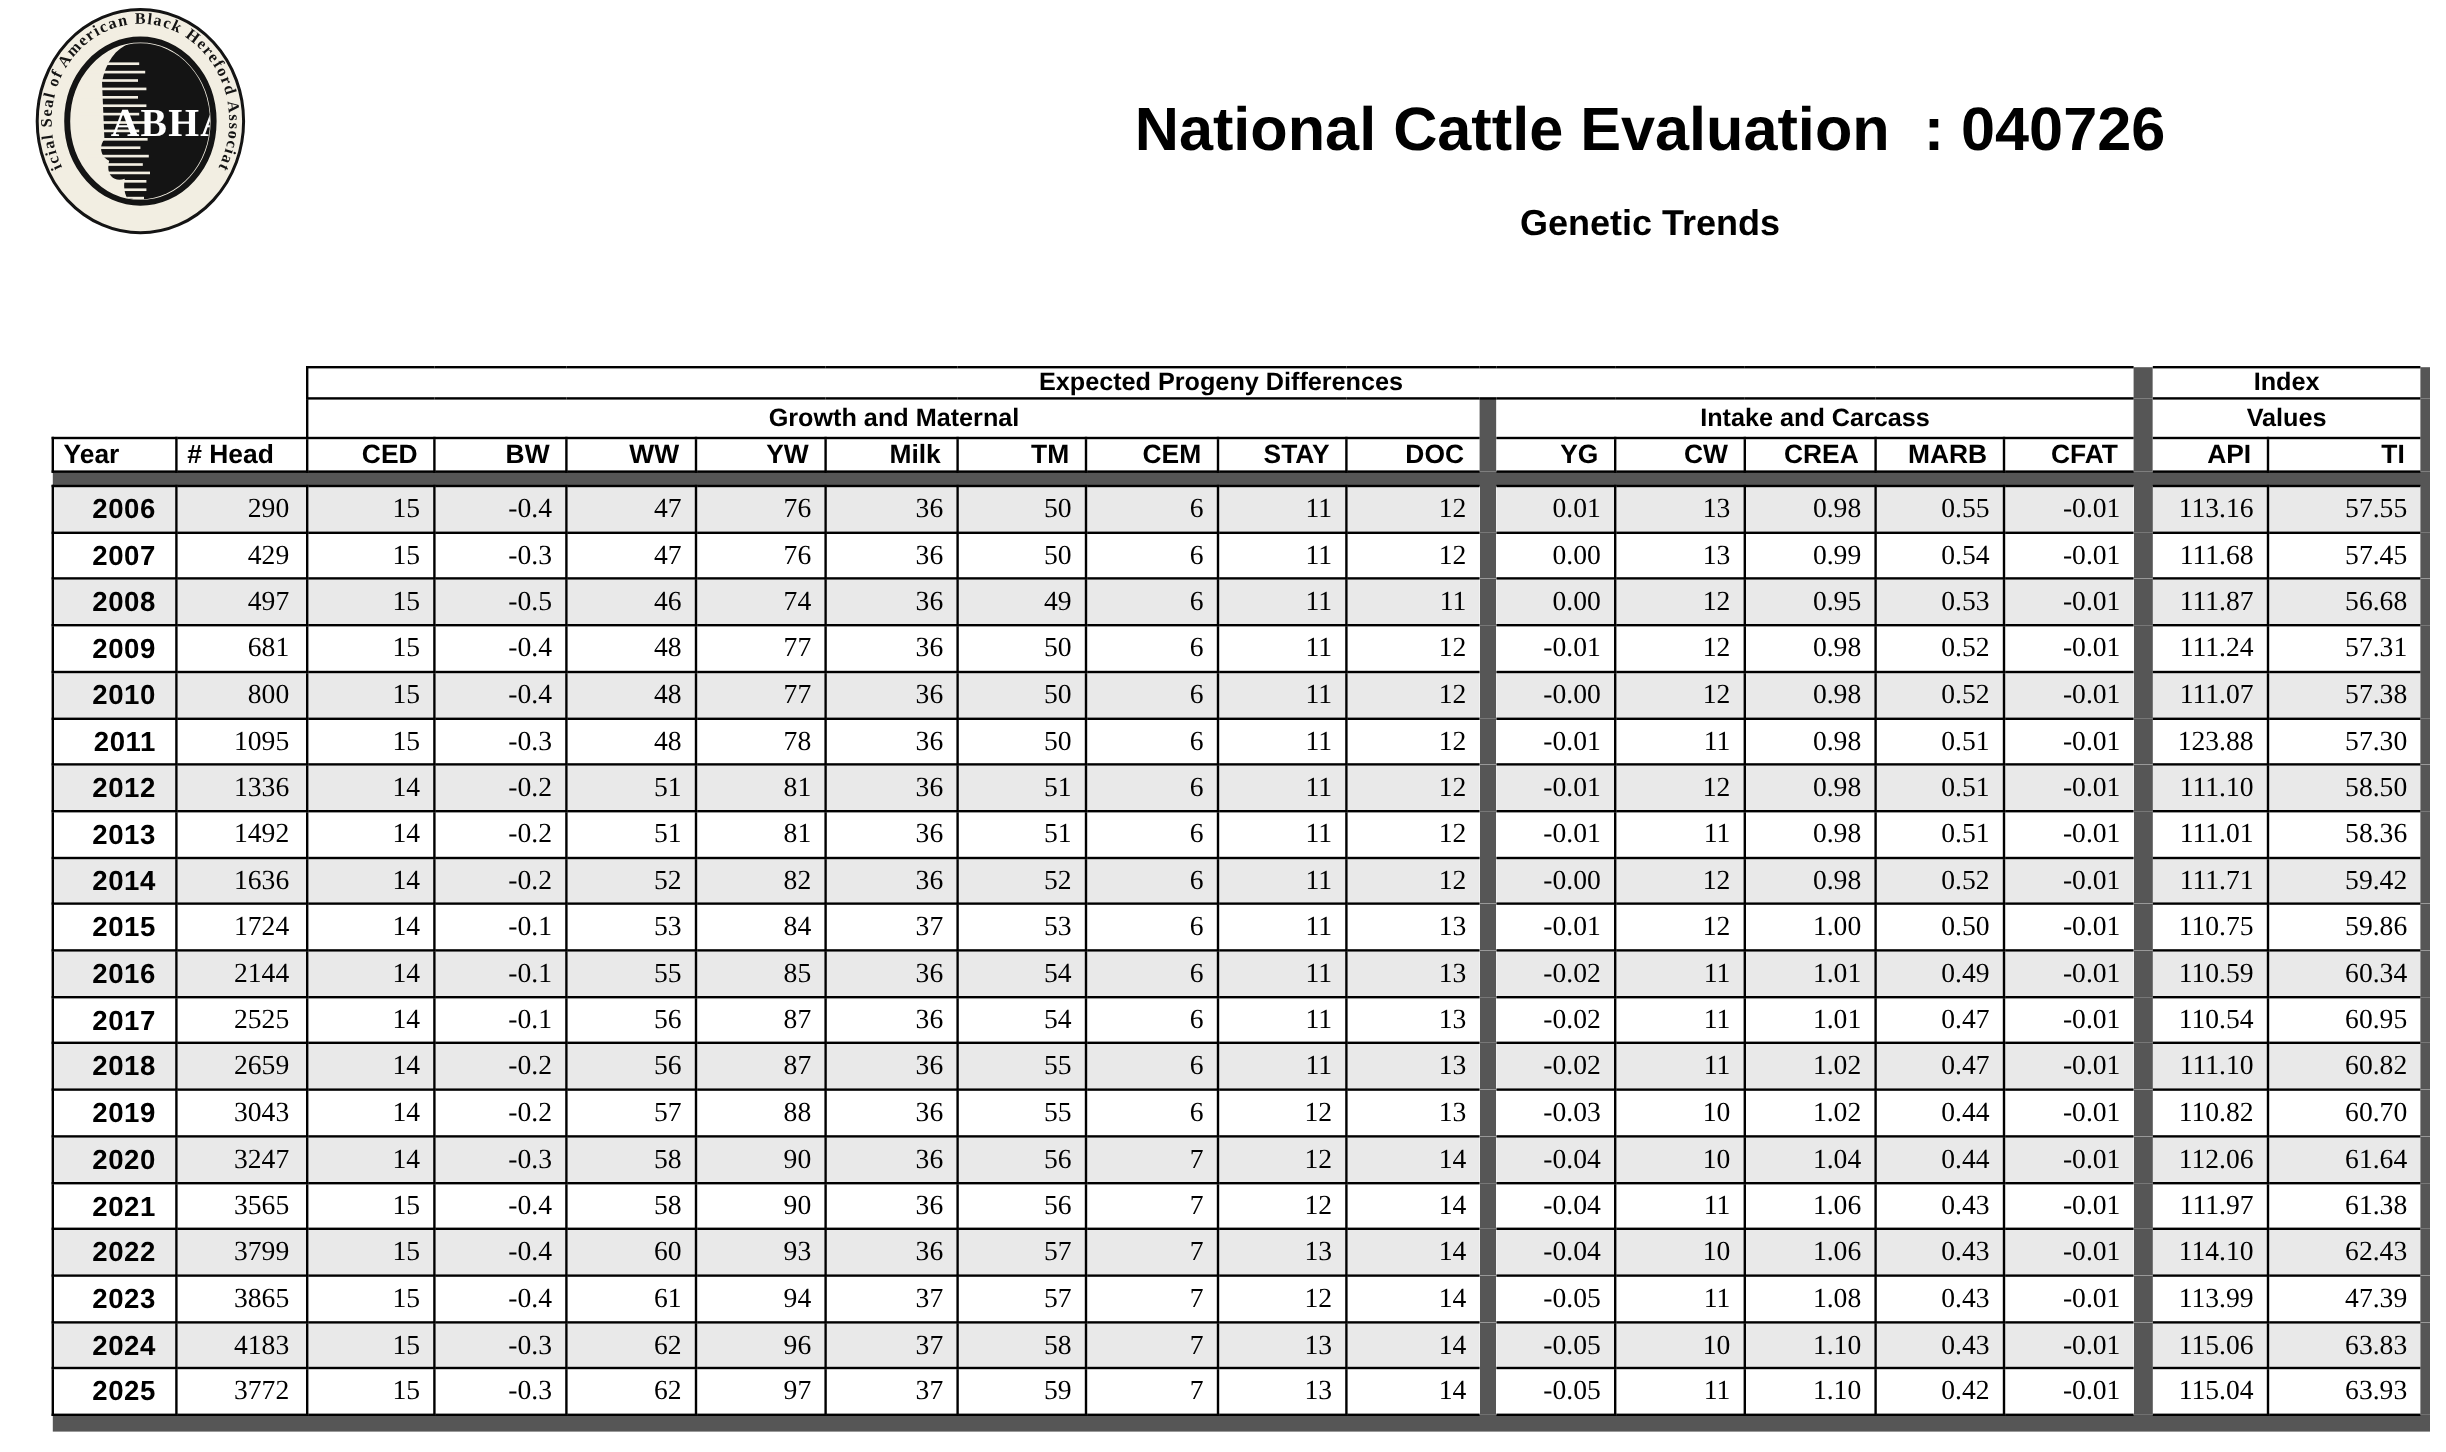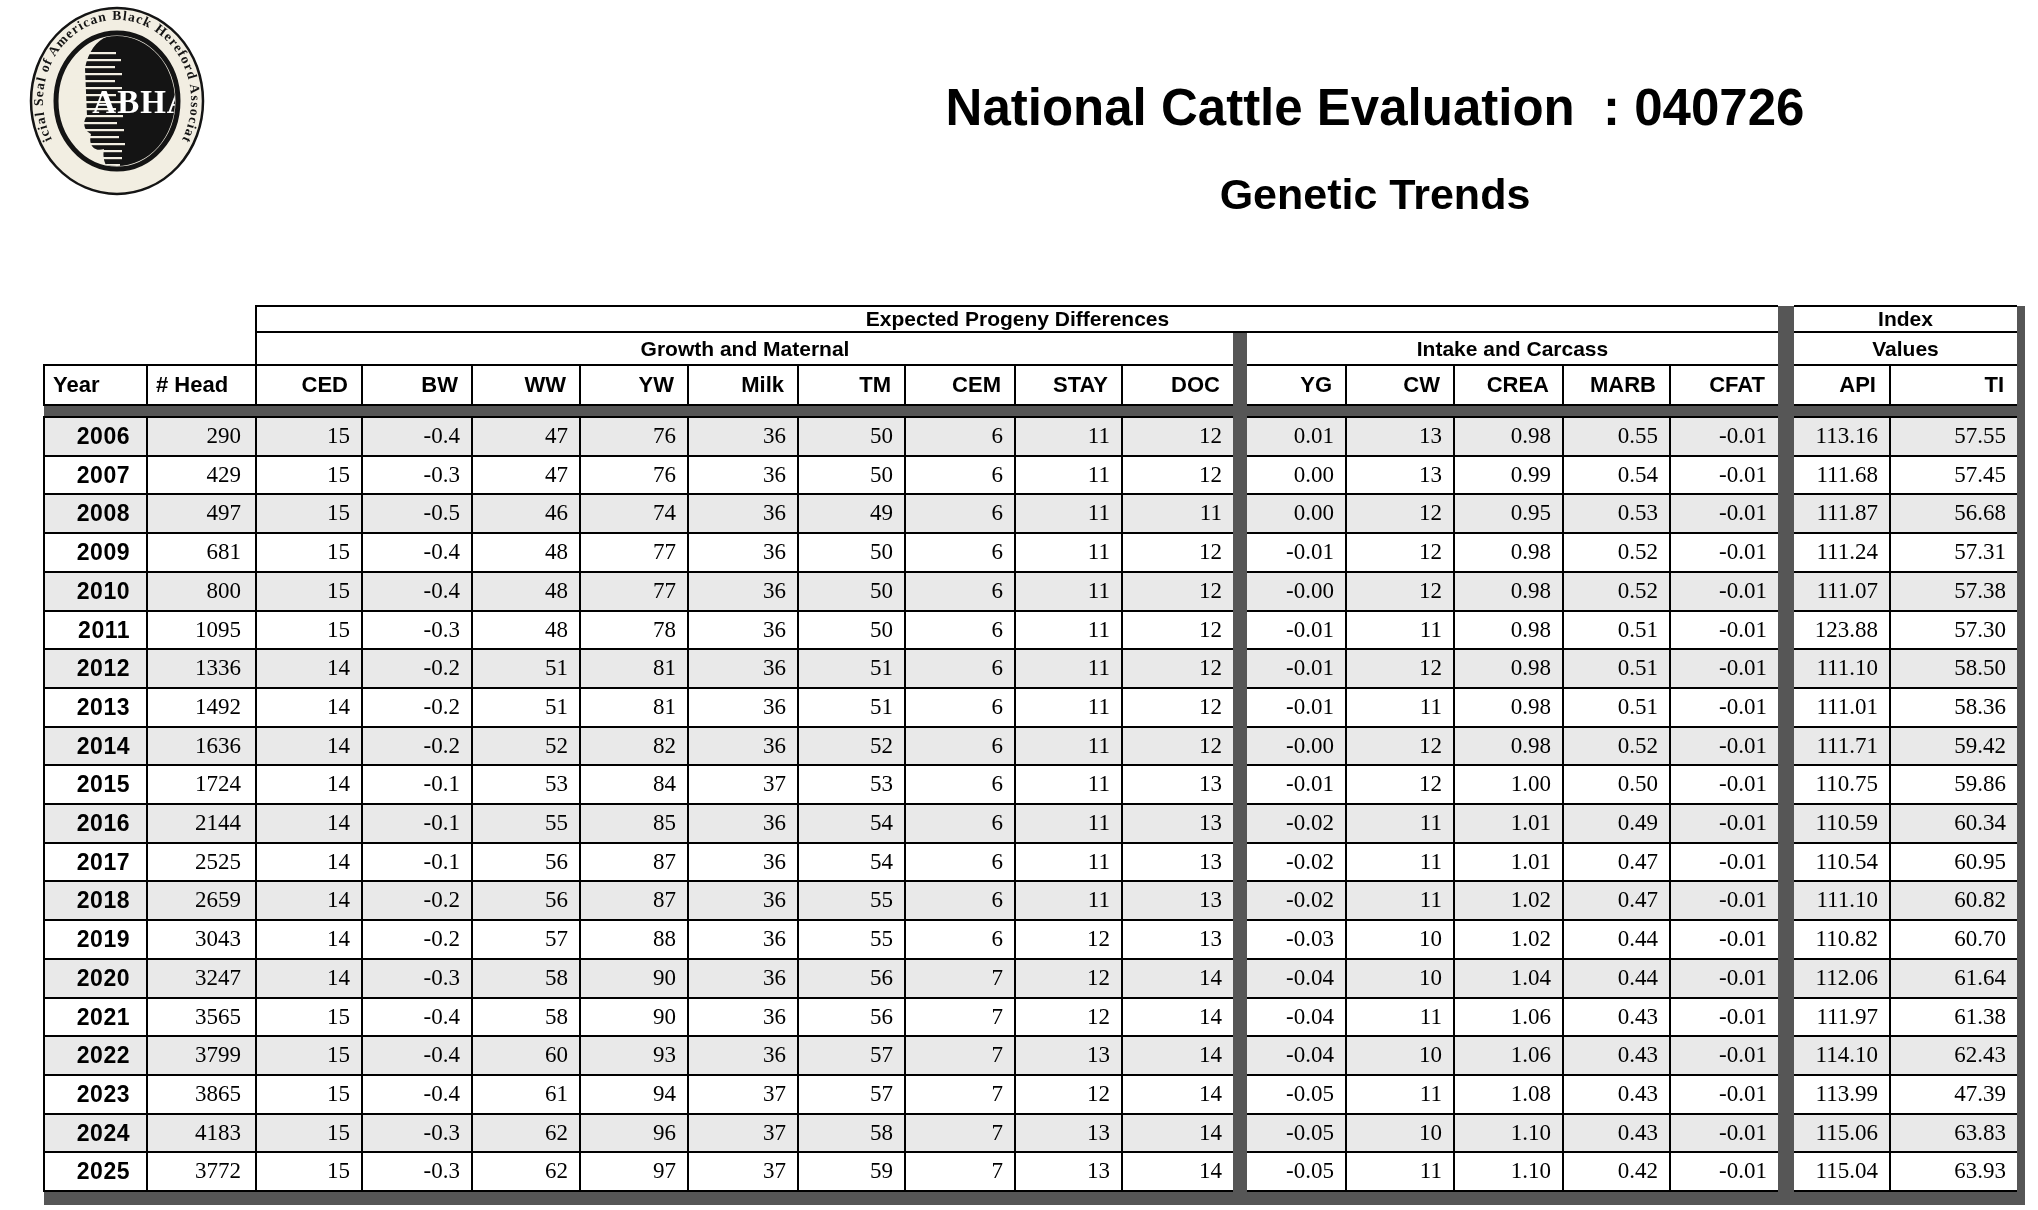--- a/index.html
+++ b/index.html
@@ -7,32 +7,32 @@
   body {
     width:2038px; height:1210px; background:#ffffff; position:relative;
     font-family:"Liberation Sans", sans-serif; color:#000;
     overflow:hidden;
   }
 
   
   .seal-wrap { position:absolute; left:28px; top:6px; width:178px; height:190px; }
   .title-zone { position:absolute; left:712px; top:0; width:1326px; text-align:center; }
   .title-1 { margin-top:78px; font-size:51px; font-weight:bold; white-space:pre; }
-  .title-2 { margin-top:33px; font-size:43px; font-weight:bold; white-space:pre; }
+  .title-2 { margin-top:33px; font-size:30px; font-weight:bold; white-space:pre; }
 
   
   .tbl-wrap { position:absolute; left:43px; top:305px; }
   table { border-collapse:collapse; table-layout:fixed; width:1981px; }
   td, th { padding:0; margin:0; }
 
   th {
     border:2px solid #000; font-size:22px; font-weight:bold;
     text-align:right; padding-right:13px; background:#fff;
   }
-  tr.r1 { height:20px; } tr.r2 { height:33px; } tr.r3 { height:40px; }
+  tr.r1 { height:20px; } tr.r2 { height:33px; } tr.r3 { height:28px; }
   th.group { text-align:center; padding:0; font-size:21px; }
   th.left-h { text-align:left; padding-left:8px; padding-right:0; }
 
   td.blank { border:none; background:#fff; }
   td.vsep  { background:#565656; border:none; }
   tr.hbar td { background:#565656; border:none; height:12px; }
   tr.hbar-b td { background:#565656; border:none; height:14px; }
 
   .no-r { border-right:none !important; }
   .no-l { border-left:none !important; }

